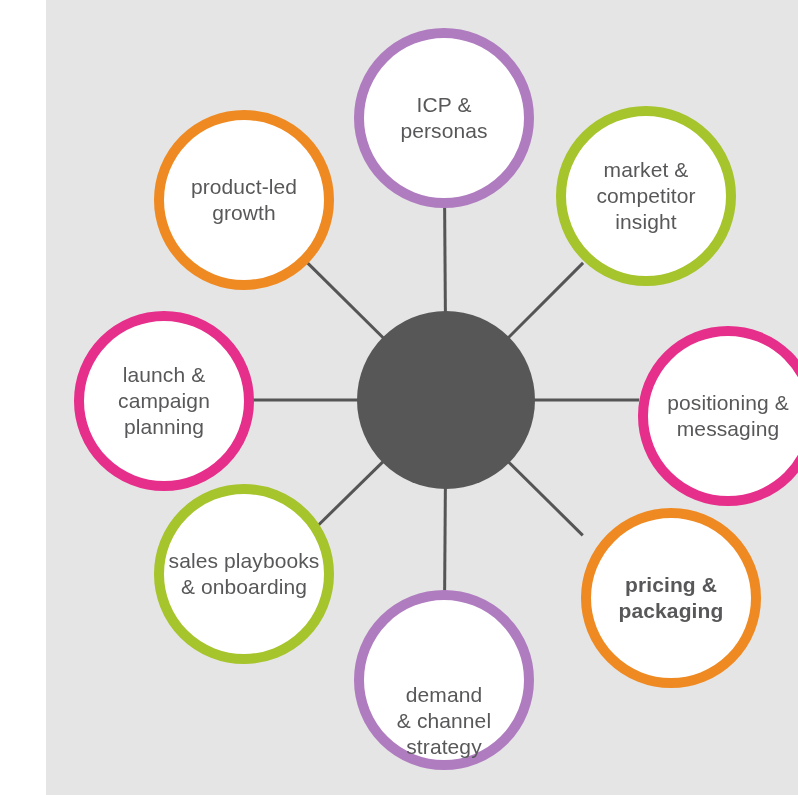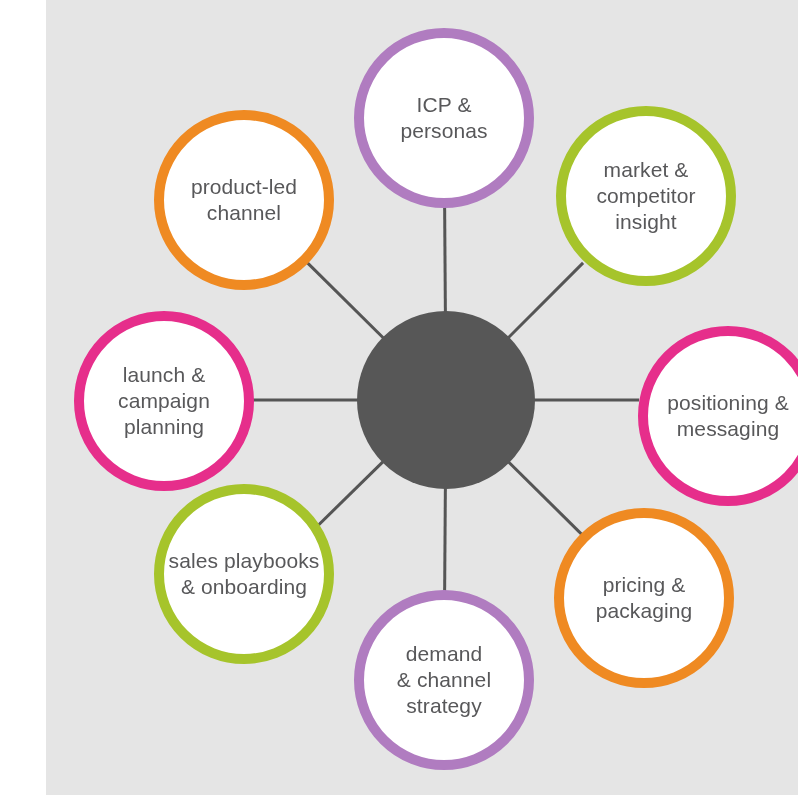--- a/index.html
+++ b/index.html
@@ -76,37 +76,37 @@
       </div>
       <div class="satellite-node" style="width: 180px; height: 180px; left: 510px; top: 106px; border: 10px solid rgb(166, 196, 43);">
         <div class="satellite-label">market &amp;
 competitor
 insight</div>
       </div>
       <div class="satellite-node" style="width: 180px; height: 180px; left: 592px; top: 326px; border: 10px solid rgb(230, 46, 139);">
         <div class="satellite-label">positioning &amp;
 messaging</div>
       </div>
-      <div class="satellite-node" style="width: 180px; height: 180px; left: 508px; top: 508px; border: 10px solid rgb(239, 138, 34);">
+      <div class="satellite-node" style="width: 180px; height: 180px; left: 535px; top: 508px; border: 10px solid rgb(239, 138, 34); font-weight: bold;">
         <div class="satellite-label">pricing &amp;
 packaging</div>
       </div>
-      <div class="satellite-node" style="width: 180px; height: 180px; left: 308px; top: 590px; border: 10px solid rgb(176, 124, 192);">
+      <div class="satellite-node" style="width: 180px; height: 180px; left: 308px; top: 590px; border: 10px solid rgb(176, 124, 192); align-items: flex-end;">
         <div class="satellite-label">demand
 &amp; channel
 strategy</div>
       </div>
       <div class="satellite-node" style="width: 180px; height: 180px; left: 108px; top: 484px; border: 10px solid rgb(166, 196, 43);">
         <div class="satellite-label">sales playbooks
 &amp; onboarding</div>
       </div>
       <div class="satellite-node" style="width: 180px; height: 180px; left: 28px; top: 311px; border: 10px solid rgb(230, 46, 139);">
         <div class="satellite-label">launch &amp;
 campaign
 planning</div>
       </div>
       <div class="satellite-node" style="width: 180px; height: 180px; left: 108px; top: 110px; border: 10px solid rgb(239, 138, 34);">
         <div class="satellite-label">product-led
-channel</div>
+growth</div>
       </div>
     </div>
 
 </div>
 
 </body></html>

